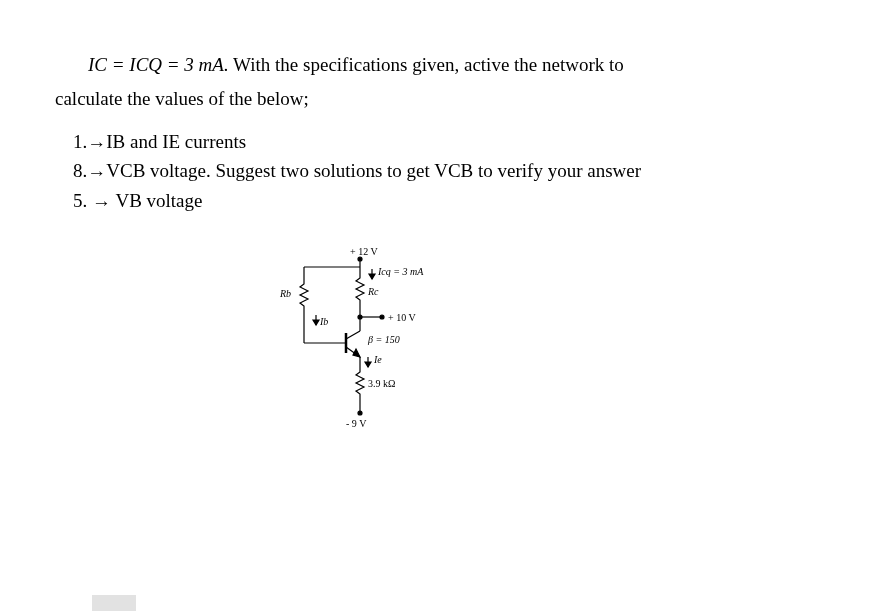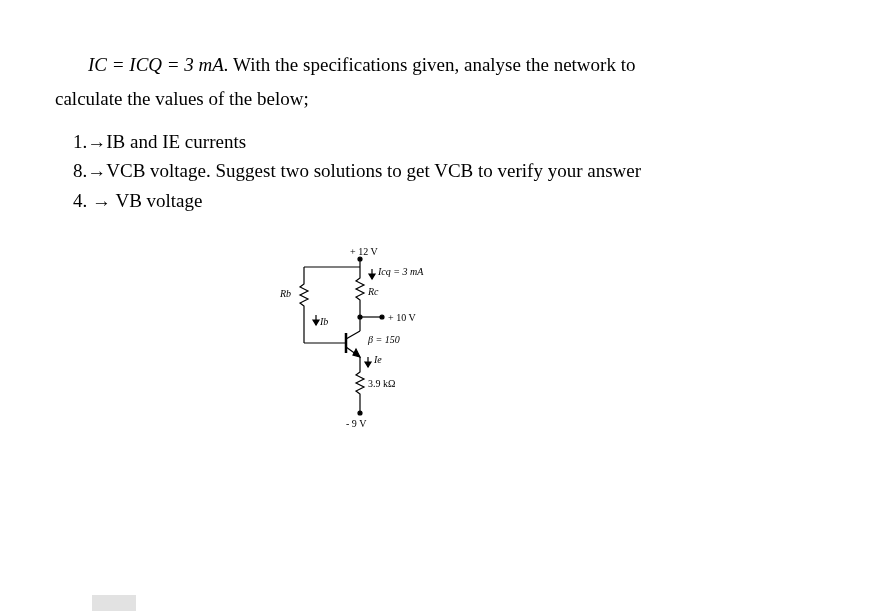--- a/index.html
+++ b/index.html
@@ -55,28 +55,28 @@
     }
     svg text {
       font-family: 'Times New Roman', serif;
     }
   </style>
 </head>
 <body>
 
 <div class="content">
   <div class="para">
-    <span class="italic">IC = ICQ = 3 mA.</span><span> With the specifications given, analyse the network to</span>
+    <span class="italic">IC = ICQ = 3 mA.</span><span> With the specifications given, active the network to</span>
   </div>
   <div class="para">calculate the values of the below;</div>
 
   <div class="list">
     <div class="list-item">1.→IB and IE currents</div>
     <div class="list-item">8.→VCB voltage. Suggest two solutions to get VCB to verify your answer</div>
-    <div class="list-item">4. → VB voltage</div>
+    <div class="list-item">5. → VB voltage</div>
   </div>
 
   <div class="circuit-wrap">
     <svg width="200" height="190" viewBox="0 0 200 190">
       <g stroke="#000" stroke-width="1.2" fill="none">
 
         <circle cx="110" cy="14" r="2" fill="#000"></circle>
 
         <line x1="110" y1="16" x2="110" y2="30"></line>
 

